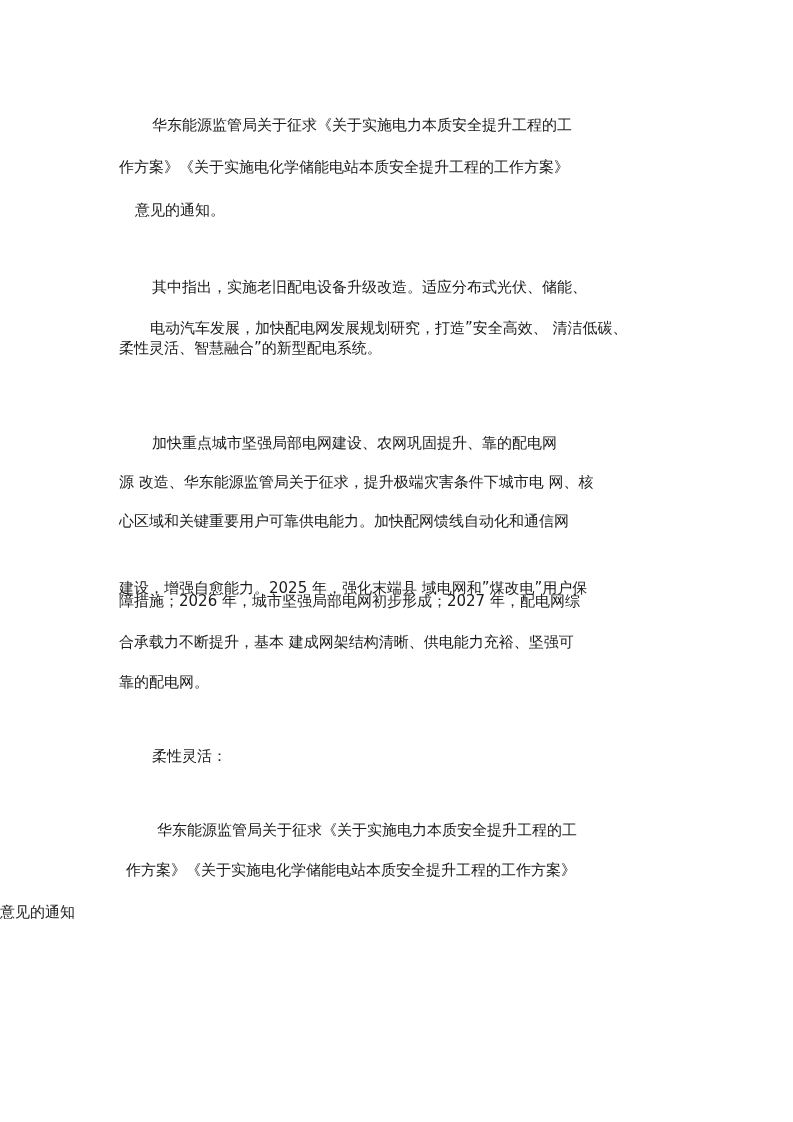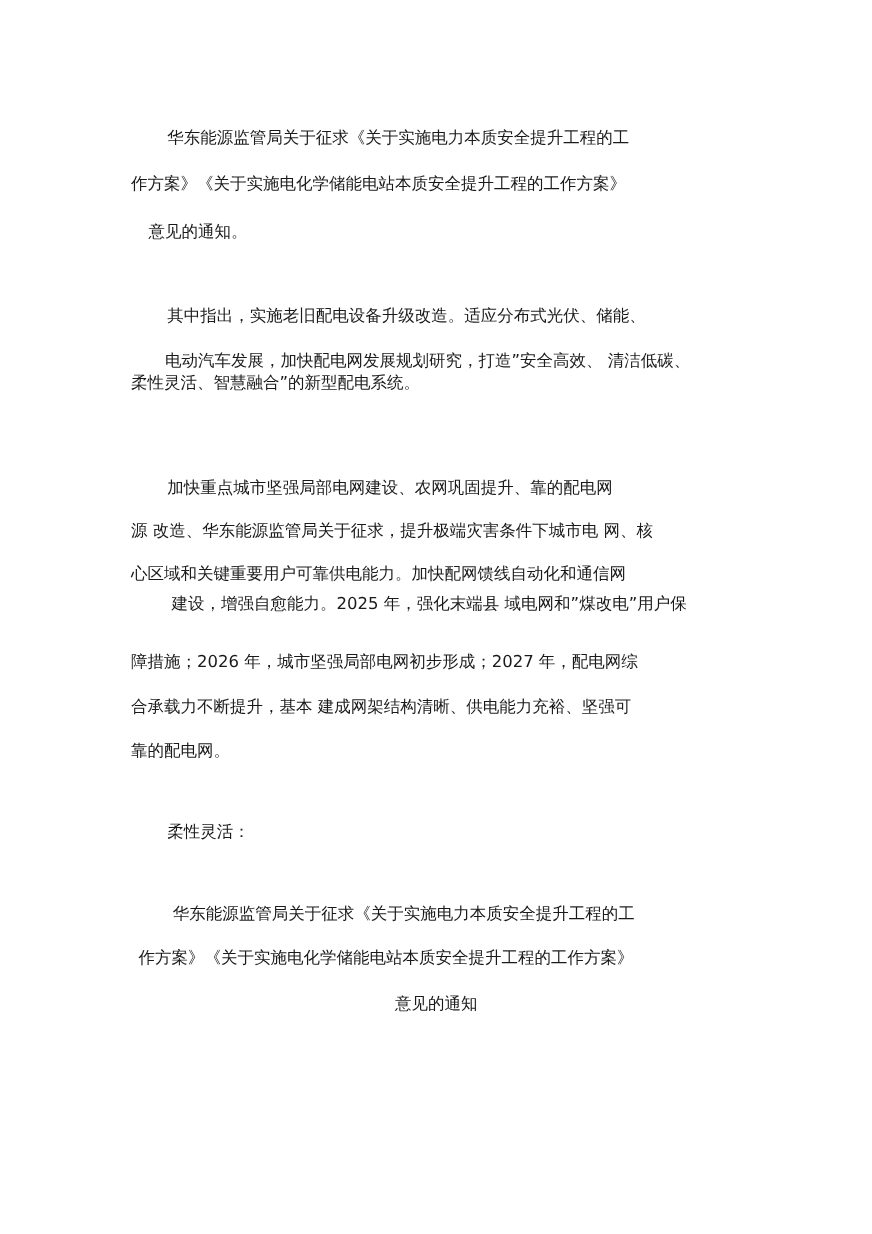--- a/index.html
+++ b/index.html
@@ -20,26 +20,26 @@
   <div>
     <div class="line" style="left:152px; top:275px;text-align:right;">其中指出，实施老旧配电设备升级改造。适应分布式光伏、储能、</div>
     <div class="line" style="left:119px; top:316px;margin-left:31px;">电动汽车发展，加快配电网发展规划研究，打造”安全高效、 清洁低碳、</div>
     <div class="line" style="left:119px; top:336px;">柔性灵活、智慧融合”的新型配电系统。</div>
   </div>
 
   <div>
     <div class="line" style="left:152px; top:431px;">加快重点城市坚强局部电网建设、农网巩固提升、靠的配电网</div>
     <div class="line" style="left:119px; top:470px;">源 改造、华东能源监管局关于征求，提升极端灾害条件下城市电 网、核</div>
     <div class="line" style="left:119px; top:509px;">心区域和关键重要用户可靠供电能力。加快配网馈线自动化和通信网</div>
-    <div class="line" style="left:119px; top:537px;margin-left:37px;">建设，增强自愈能力。2025 年，强化末端县 域电网和”煤改电”用户保</div>
+    <div class="line" style="left:119px; top:576px;">建设，增强自愈能力。2025 年，强化末端县 域电网和”煤改电”用户保</div>
     <div class="line" style="left:119px; top:589px;">障措施；2026 年，城市坚强局部电网初步形成；2027 年，配电网综</div>
     <div class="line" style="left:119px; top:630px;">合承载力不断提升，基本 建成网架结构清晰、供电能力充裕、坚强可</div>
     <div class="line" style="left:119px; top:670px;">靠的配电网。</div>
   </div>
 
   <div class="line" style="left:152px; top:744px;">柔性灵活：</div>
 
   <div>
     <div class="line" style="left:157px; top:818px;">华东能源监管局关于征求《关于实施电力本质安全提升工程的工</div>
     <div class="line" style="left:126px; top:858px;">作方案》《关于实施电化学储能电站本质安全提升工程的工作方案》</div>
-    <div class="line" style="left:0; width:793px; text-align:center; top:900px;">意见的通知</div>
+    <div class="line" style="left:0; width:793px; top:900px;">意见的通知</div>
   </div>
 </div>
 
 </body></html>

